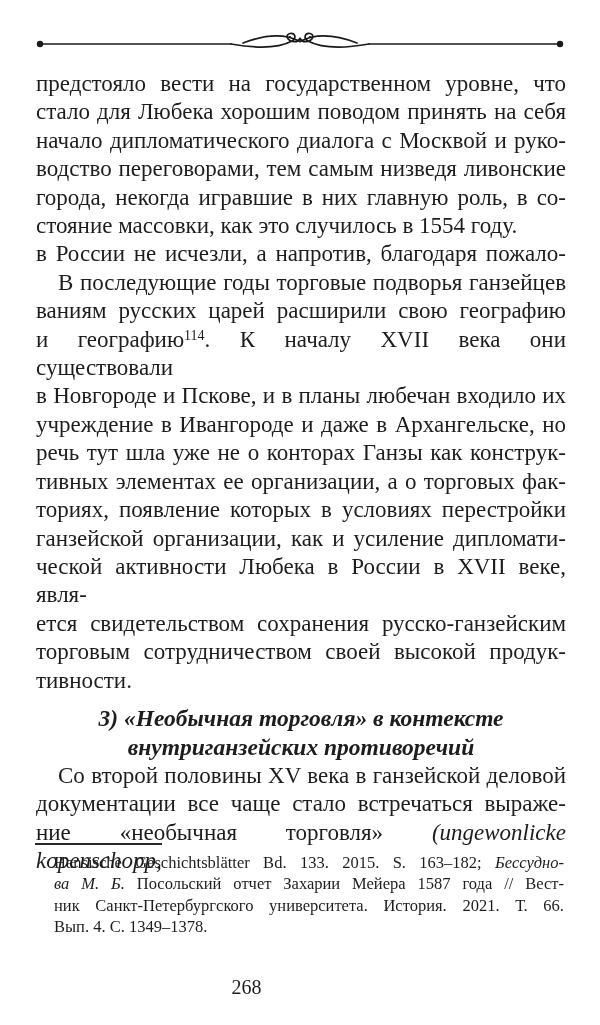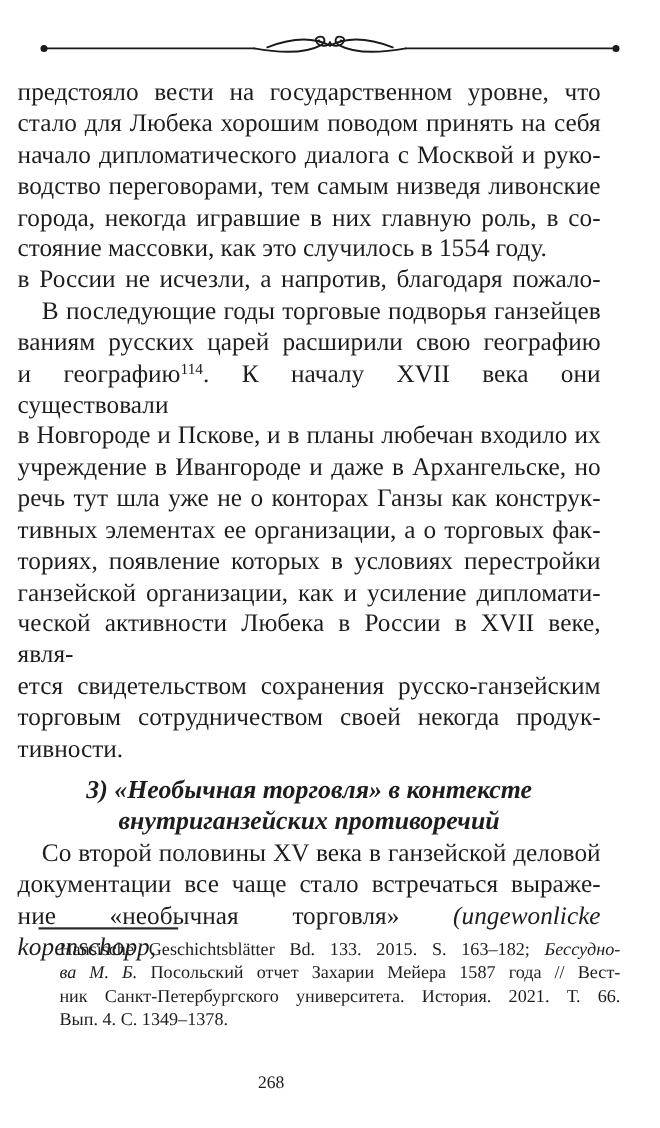--- a/index.html
+++ b/index.html
@@ -6,21 +6,21 @@
   .page {
     position:relative;
     width:600px; height:1025px;
     background:#ffffff;
     color:#1d1d1d;
     font-family:"Liberation Serif", serif;
     overflow:hidden;
   }
   .ornament { position:absolute; left:35px; top:31px; width:530px; height:28px; }
   .body-text {
-    position:absolute; left:16px; top:70px; width:530px;
+    position:absolute; left:36px; top:70px; width:530px;
     font-size:23px; line-height:28.4px;
   }
   .paragraph { margin:0; }
   .line {
     text-align:justify;
     text-align-last:justify;
     white-space:normal;
   }
   .line.last { text-align-last:left; }
   .line.indent { text-indent:22px; }
@@ -46,21 +46,21 @@
   .fn-line { text-align:justify; text-align-last:justify; }
   .fn-line.last { text-align-last:left; }
   .fn-line.cont { margin-left:21px; }
   .fn-marker {
     font-size:12.5px; line-height:0;
     position:relative; top:-3.5px;
     margin-right:5px;
   }
   .page-number {
     position:absolute; left:0; top:976px; width:493px;
-    text-align:center; font-size:16px;
+    text-align:center; font-size:20px;
   }
 </style>
 </head>
 <body>
 
 <div class="page">
 
   <svg class="ornament" viewBox="0 0 530 28" xmlns="http://www.w3.org/2000/svg">
     <g stroke="#1a1a1a" fill="none" stroke-width="1.7" stroke-linecap="round">
       <circle cx="5" cy="13" r="3.2" fill="#1a1a1a" stroke="none"></circle>
@@ -92,21 +92,21 @@
           <div class="line"><span>ваниям русских царей расширили свою географию</span></div>
           <div class="line"><span>и географию</span><span class="sup">114</span><span>. К началу XVII века они существовали</span></div>
           <div class="line"><span>в Новгороде и Пскове, и в планы любечан входило их</span></div>
           <div class="line"><span>учреждение в Ивангороде и даже в Архангельске, но</span></div>
           <div class="line"><span>речь тут шла уже не о конторах Ганзы как конструк-</span></div>
           <div class="line"><span>тивных элементах ее организации, а о торговых фак-</span></div>
           <div class="line"><span>ториях, появление которых в условиях перестройки</span></div>
           <div class="line"><span>ганзейской организации, как и усиление дипломати-</span></div>
           <div class="line"><span>ческой активности Любека в России в XVII веке, явля-</span></div>
           <div class="line"><span>ется свидетельством сохранения русско-ганзейским</span></div>
-          <div class="line"><span>торговым сотрудничеством своей некогда продук-</span></div>
+          <div class="line"><span>торговым сотрудничеством своей высокой продук-</span></div>
           <div class="line last"><span>тивности.</span></div>
         </div>
       </div>
 
     <div class="heading">
       <div>3) «Необычная торговля» в контексте</div>
       <div>внутриганзейских противоречий</div>
     </div>
 
     <div id="paras-bottom" class="after-heading">

